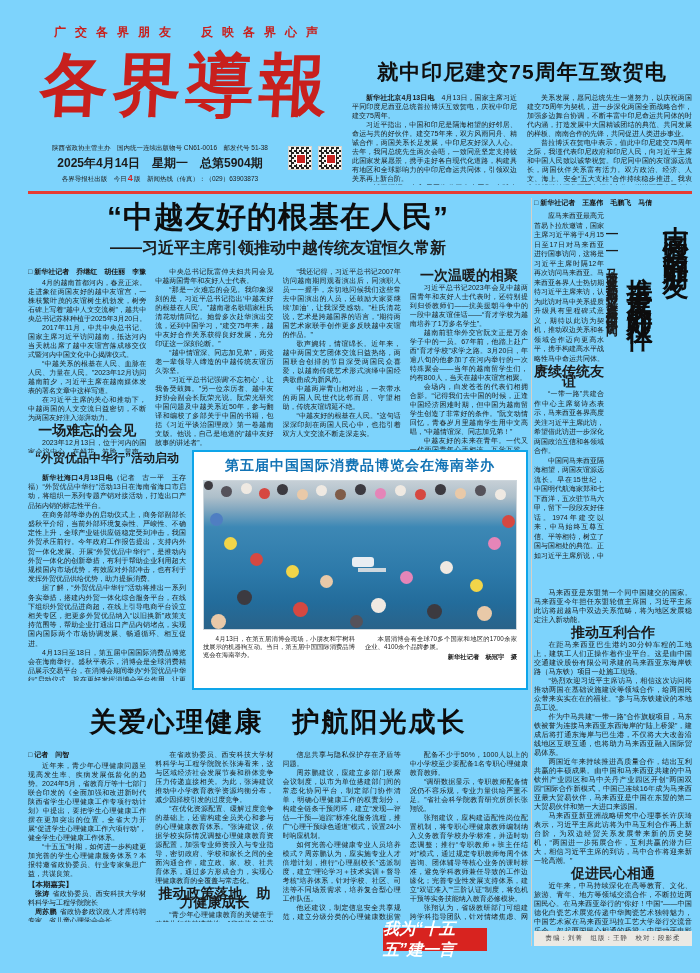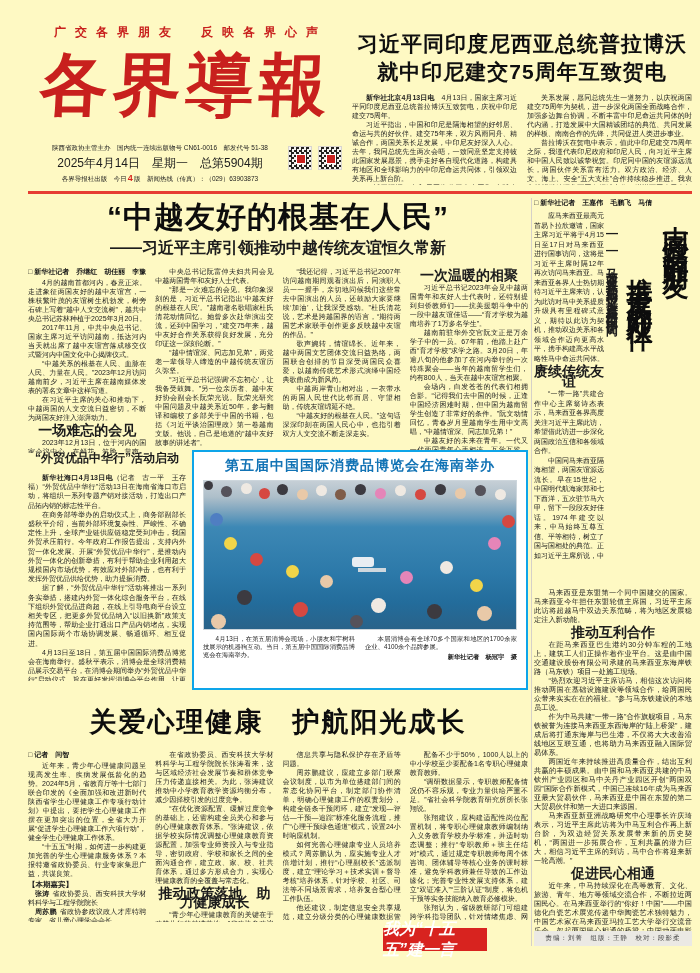--- a/index.html
+++ b/index.html
@@ -1,31 +1,31 @@
 <!DOCTYPE html>
 <html><head>
 <meta charset="utf-8">
 <style>
   * { margin:0; padding:0; box-sizing:border-box; }
   html,body { width:700px; height:973px; }
   body { background:#e9e7e2; font-family:"Liberation Sans","DejaVu Sans",sans-serif; color:#1c1c1c; }
-  .page { position:relative; width:700px; height:973px; background:#fef9c3; overflow:hidden; }
+  .page { position:relative; width:700px; height:973px; background:#7dd3fc; overflow:hidden; }
 
   p { text-indent:2em; text-align:justify; }
   .byline { font-weight:bold; text-indent:0; margin-bottom:2px; }
   .col-subhead { text-align:center; font-size:14px; font-weight:900; margin:4px 0 3px; text-indent:0; }
 
   
   .masthead { position:absolute; left:28px; top:24px; width:316px; height:164px; }
   .slogan { text-align:center; color:#c8201d; font-size:12px; letter-spacing:9px; padding-left:9px; font-weight:bold; }
   .paper-title { text-align:center; color:#c8201d; font-family:"DejaVu Serif","Liberation Serif",serif;
                  font-size:68px; line-height:86px; font-weight:900; letter-spacing:5px; transform:skewX(-3deg); }
   .mast-info { position:absolute; left:6px; top:120px; width:252px; text-align:center; }
   .info1 { font-size:6.5px; color:#222; white-space:nowrap; }
-  .info2 { font-size:12px; font-weight:normal; margin:2px 0 1px;text-align:center; }
+  .info2 { font-size:12px; font-weight:bold; margin:2px 0 1px;text-align:center; }
   .info3 { font-size:6.5px; white-space:nowrap; }
   .red4 { color:#d8231f; font-weight:bold; font-size:9px; padding:0 1px; }
   .qr { position:absolute; top:122px; width:24px; height:24px;
         background-image:repeating-conic-gradient(#23221f 0% 25%, #f4f2ee 0% 50%); background-size:5px 5px;
         border:1px solid #d8d5ce; }
   .qr::after { content:""; position:absolute; left:7px; top:7px; width:8px; height:8px; background:#c8201d; border:1px solid #fff; }
   .qr1 { right:32px; } .qr2 { right:2px; }
 
   
   .indonesia { position:absolute; left:352px; top:30px; width:340px; height:158px; }
@@ -110,21 +110,21 @@
     <div class="mast-info">
       <div class="info1">陕西省政协主管主办　国内统一连续出版物号 CN61-0016　邮发代号 51-38</div>
       <div class="info2">2025年4月14日　星期一　总第5904期</div>
       <div class="info3"><span>各界导报社出版　今日</span><span class="red4">4</span><span>版　新闻热线（传真）：（029）63903873</span></div>
     </div>
     <div class="qr qr1"></div>
     <div class="qr qr2"></div>
   </header>
 
   <section class="indonesia">
-    <h2 class="ind-h"><span>习近平同印度尼西亚总统普拉博沃</span><br><span>就中印尼建交75周年互致贺电</span></h2>
+    <h2 class="ind-h"><br><span>就中印尼建交75周年互致贺电</span></h2>
     <div class="ind-cols">
       <div class="ind-col">
         <p><b class="lead-src">新华社北京4月13日电</b><span>　4月13日，国家主席习近平同印度尼西亚总统普拉博沃互致贺电，庆祝中印尼建交75周年。</span></p>
         <p>习近平指出，中国和印尼是隔海相望的好邻居、命运与共的好伙伴。建交75年来，双方风雨同舟、精诚合作，两国关系长足发展，中印尼友好深入人心。去年，我同总统先生两次会晤，一致同意坚定支持彼此国家发展愿景，携手走好各自现代化道路，构建具有地区和全球影响力的中印尼命运共同体，引领双边关系再上新台阶。</p>
         <p>习近平强调，中印尼同为发展中大国和“全球南方”重要力量，双方合作具有战略意义和全球影响。我高度重视中印尼</p>
       </div>
       <div class="ind-col">
         <p>关系发展，愿同总统先生一道努力，以庆祝两国建交75周年为契机，进一步深化两国全面战略合作，加强多边舞台协调，不断丰富中印尼命运共同体的时代内涵，打造发展中大国精诚团结的典范、共同发展的样板、南南合作的先锋，共同促进人类进步事业。</p>
         <p>普拉博沃在贺电中表示，值此中印尼建交75周年之际，我谨代表印尼政府和印尼人民，向习近平主席和中国人民致以诚挚祝贺。印尼同中国的友谊源远流长，两国伙伴关系富有活力。双方政治、经济、人文、海上、安全“五大支柱”合作持续稳步推进。我衷心希望继续深化两国各领域合作，增进两国人民友好福祉，为世界和平稳定作出积极贡献。</p>
       </div>

